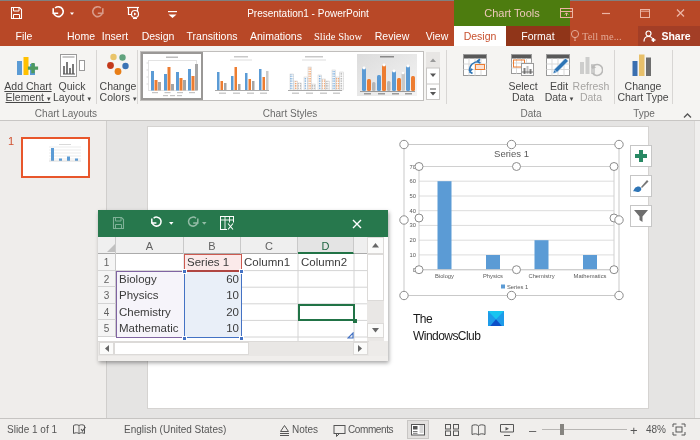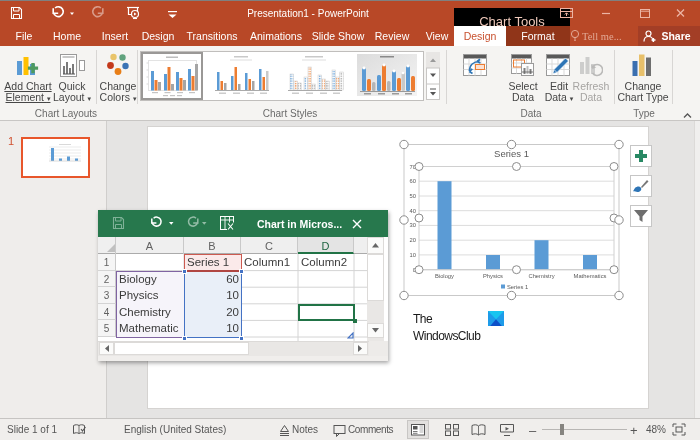--- a/index.html
+++ b/index.html
@@ -3,21 +3,21 @@
 <meta charset="utf-8">
 <style>
 * { margin:0; padding:0; box-sizing:border-box; }
 html,body { width:700px; height:440px; overflow:hidden; }
 body { font-family:"Liberation Sans", sans-serif; position:relative; background:#E5E4E3; }
 .abs { position:absolute; }
 
 #titlebar { left:0; top:0; width:700px; height:26px; background:#B84827; border-top:1px solid #808080; }
 #tabrow { left:0; top:26px; width:700px; height:20px; background:#B84827; }
 .tab { position:absolute; top:26px; height:20px; line-height:21px; color:#fff; font-size:10.5px; text-align:center; }
-#ctools-head { left:454px; top:8px; width:116px; height:26px; background:#000000; color:#EFC9BB; font-size:13px; text-align:center; line-height:27px; }
+#ctools-head { left:454px; top:0; width:116px; height:26px; background:#4d7c0f; color:#EFC9BB; font-size:11px; text-align:center; line-height:27px; }
 #ctools-tabs { left:506px; top:26px; width:64px; height:20px; background:#903519; }
 #tab-design { top:26px; left:454px; width:52px; background:#fff; color:#C8502E; }
 #tab-format { top:26px; left:506px; width:64px; color:#fff; }
 #title-text { left:0; width:616px; top:0; height:26px; line-height:27px; text-align:center; color:#fff; font-size:10px; }
 
 #ribbon { left:0; top:46px; width:700px; height:75px; background:#F5F4F2; border-bottom:1px solid #C8C6C4; }
 .rlabel { position:absolute; font-size:10.5px; color:#464646; text-align:center; line-height:10.5px; }
 .glabel { position:absolute; font-size:10px; color:#6A6A6A; text-align:center; top:62px; }
 .gsep { position:absolute; top:4px; height:54px; width:1px; background:#D8D6D4; }
 
@@ -74,26 +74,26 @@
   <path d="M10.5 12 v-3 M8.8 10.5 l1.7-1.7 l1.7 1.7"></path>
   <path d="M46 9.5 h8" stroke-width="1.2"></path>
   <rect x="84.5" y="5.5" width="9" height="8"></rect>
   <path d="M84.5 7.2 h9"></path>
   <path d="M121 5.5 l7 7 M128 5.5 l-7 7" stroke-width="1.3"></path>
  </g>
 </svg>
 <div class="abs" id="tabrow"></div>
 <div class="abs" id="ctools-tabs"></div>
 <div class="tab" style="left:4px;width:40px;">File</div>
-<div class="tab" style="left:37px;width:60px;">Home</div>
+<div class="tab" style="left:51px;width:60px;">Home</div>
 <div class="tab" style="left:85px;width:60px;">Insert</div>
 <div class="tab" style="left:128px;width:60px;">Design</div>
 <div class="tab" style="left:182px;width:60px;">Transitions</div>
 <div class="tab" style="left:246px;width:60px;">Animations</div>
-<div class="tab" style="left:308px;width:60px;">Slide Show</div>
+<div class="tab" style="left:308px;width:60px;font-family:Liberation Serif, serif;">Slide Show</div>
 <div class="tab" style="left:362px;width:60px;">Review</div>
 <div class="tab" style="left:407px;width:60px;">View</div>
 <div class="tab" id="tab-design">Design</div>
 <div class="tab" id="tab-format">Format</div>
 <svg class="abs" style="left:569px;top:28px;" width="14" height="16" viewBox="0 0 14 16">
  <g stroke="#E2A895" fill="none" stroke-width="1">
   <circle cx="6" cy="6" r="3.6"></circle>
   <path d="M4.7 9.5 h2.6 M5 11 h2 M5.3 12.5 h1.4"></path>
  </g>
 </svg>
@@ -456,21 +456,20 @@
    <path d="M11.4 7.8 a4.5 4.5 0 1 1 -1.4-4.6"></path>
   </g>
   <path d="M92 7 l4.5 0 l-2.25 2.8 z" fill="#fff" opacity="0.5"></path>
   <g transform="translate(110,1)">
    <rect x="0.5" y="0.5" width="13" height="13" fill="none" stroke="#fff"></rect>
    <path d="M0.5 4 h13 M5 0.5 v13 M9.5 0.5 v13" stroke="#fff" stroke-width="0.9"></path>
    <rect x="7" y="6.5" width="7" height="8" fill="#27784D"></rect>
    <path d="M8 7.5 l5 6 M13 7.5 l-5 6" stroke="#fff" stroke-width="1.1"></path>
   </g>
  </svg>
- <div class="abs" style="left:159px;top:0;width:86px;height:27px;line-height:28px;color:#fff;font-size:10.5px;font-weight:bold;">Chart in Micros...</div>
  <svg class="abs" style="left:252px;top:7px;" width="14" height="14" viewBox="0 0 14 14">
       <path d="M3 3 l8 8 M11 3 l-8 8" stroke="#fff" stroke-width="1.4"></path>
     </svg>
 
  <div class="abs" id="sheet" style="left:0;top:27px;width:290px;height:104px;background:#fff;overflow:hidden;">
   <div class="abs" style="left:0;top:0;width:269px;height:17px;background:#EFEFEF;border-bottom:1px solid #ABABAB;"></div>
   <div class="abs" style="left:0;top:0;width:18px;height:17px;border-right:1px solid #C9C9C9;"></div>
   <svg class="abs" style="left:9px;top:7px;" width="9" height="9" viewBox="0 0 9 9">
         <path d="M8 0 v8 h-8 z" fill="#C0C0C0"></path>
       </svg>

